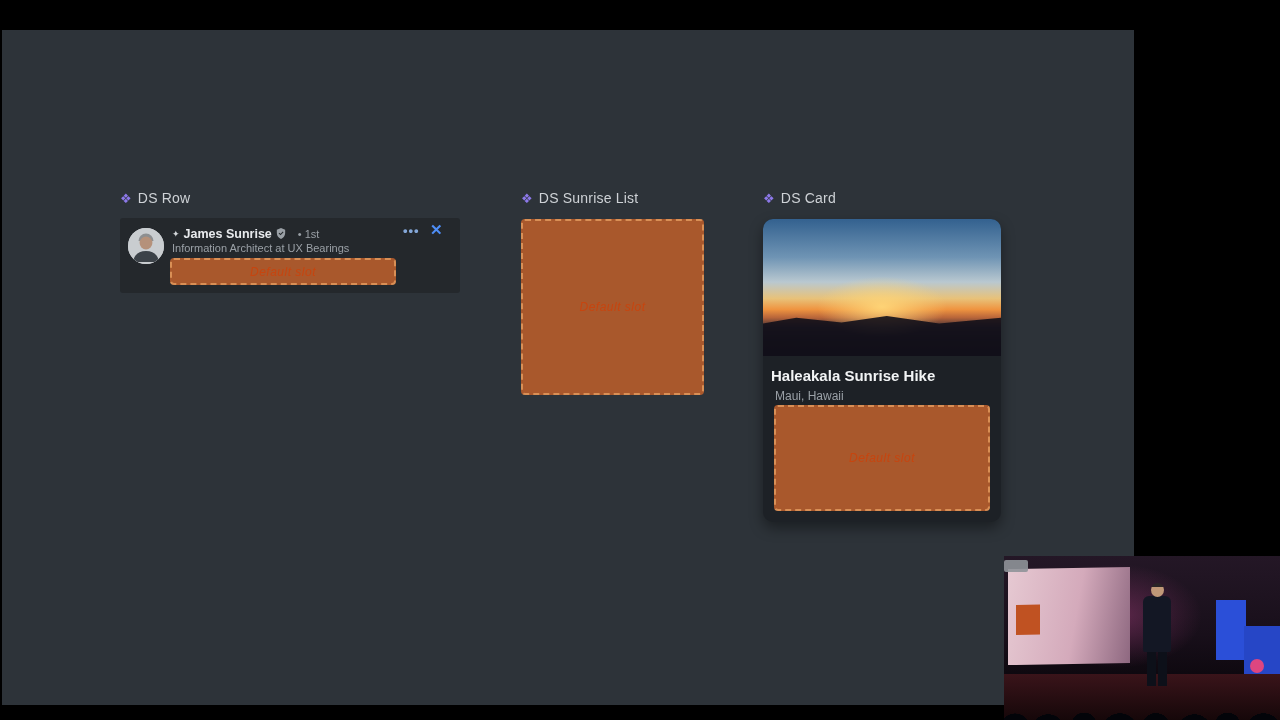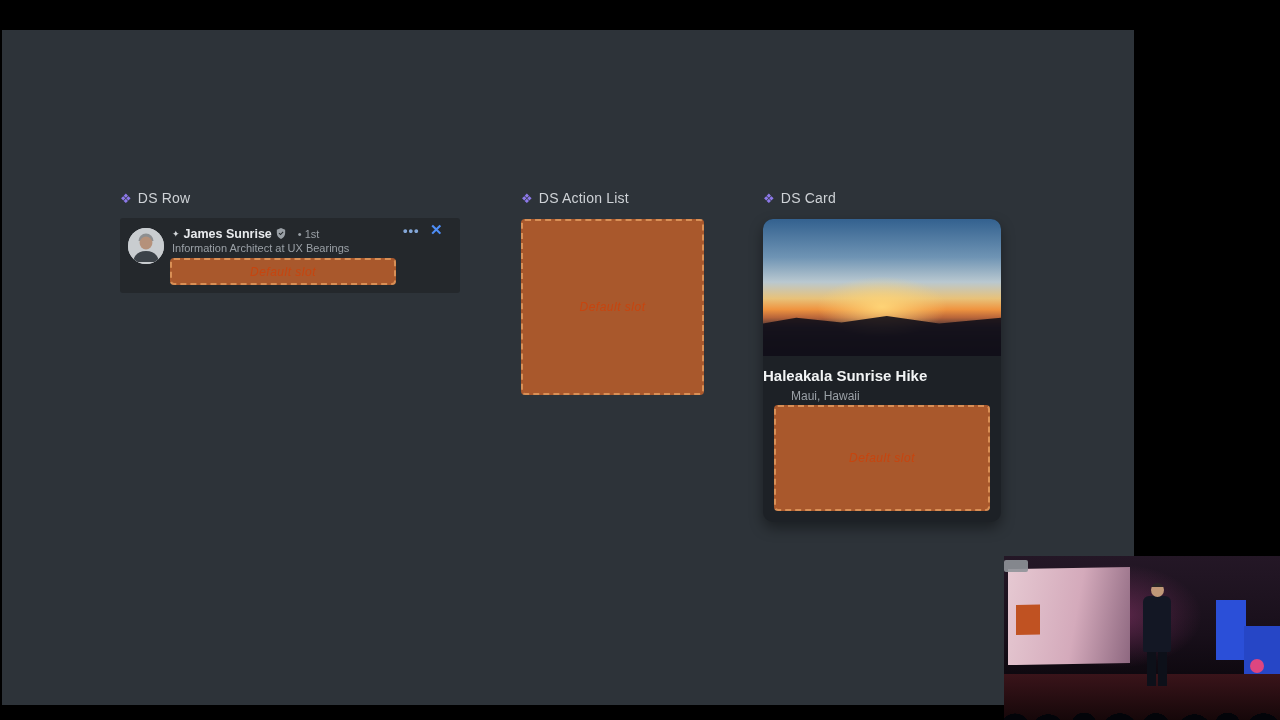--- a/index.html
+++ b/index.html
@@ -48,23 +48,23 @@
           background:#1d2126; border-radius:10px; overflow:hidden;
           box-shadow:0 6px 14px rgba(0,0,0,.4); }
   .card-img { position:absolute; left:0; top:0; width:238px; height:137px;
     background:
       radial-gradient(90px 42px at 50% 64%, rgba(255,214,120,.95), rgba(255,160,60,0) 72%),
       linear-gradient(180deg,#33618f 0%, #6f94b4 28%, #b9c8d0 46%, #e8c27a 58%,
                       #ef9440 66%, #b8653a 72%, #3c2e34 79%, #16151c 90%, #101018 100%); }
   .card-img::after { content:""; position:absolute; left:0; bottom:0; width:100%; height:34%;
     background:#12101a; opacity:.9;
     clip-path:polygon(0 30%, 14% 18%, 33% 28%, 52% 14%, 74% 30%, 100% 18%, 100% 100%, 0 100%); }
-  .card-title { position:absolute; left:0; top:148px; font-size:15px; font-weight:bold;
+  .card-title { position:absolute; left:8px; top:148px; font-size:15px; font-weight:bold;
                 color:#f2f4f5; }
-  .card-sub { position:absolute; left:28px; top:170px; font-size:12px; color:#9aa0a6; }
+  .card-sub { position:absolute; left:12px; top:170px; font-size:12px; color:#9aa0a6; }
   .slot-card { left:11px; top:186px; width:216px; height:106px; }
 
   
   .video { position:absolute; left:1004px; top:556px; width:276px; height:164px;
            background:#0a070c; overflow:hidden; }
   .v-wall { position:absolute; inset:0;
             background:linear-gradient(180deg,#241726 0%, #180f1a 48%, #0c070d 78%); }
   .v-glow { position:absolute; left:28px; top:8px; width:170px; height:104px;
             background:radial-gradient(closest-side, rgba(216,80,160,.35), transparent); }
   .v-screen { position:absolute; left:4px; top:12px; width:122px; height:96px;
@@ -132,21 +132,21 @@
       <div class="close-btn">✕</div>
       <div class="slot slot-row">
         <span>Default slot</span>
       </div>
     </div>
   </div>
 
   <div class="group group-action">
     <div class="frame-label">
       <span class="comp-icon">❖</span>
-      <span>DS Action List</span>
+      <span>DS Sunrise List</span>
     </div>
     <div class="slot slot-action">
       <span>Default slot</span>
     </div>
   </div>
 
   <div class="group group-card">
     <div class="frame-label">
       <span class="comp-icon">❖</span>
       <span>DS Card</span>

